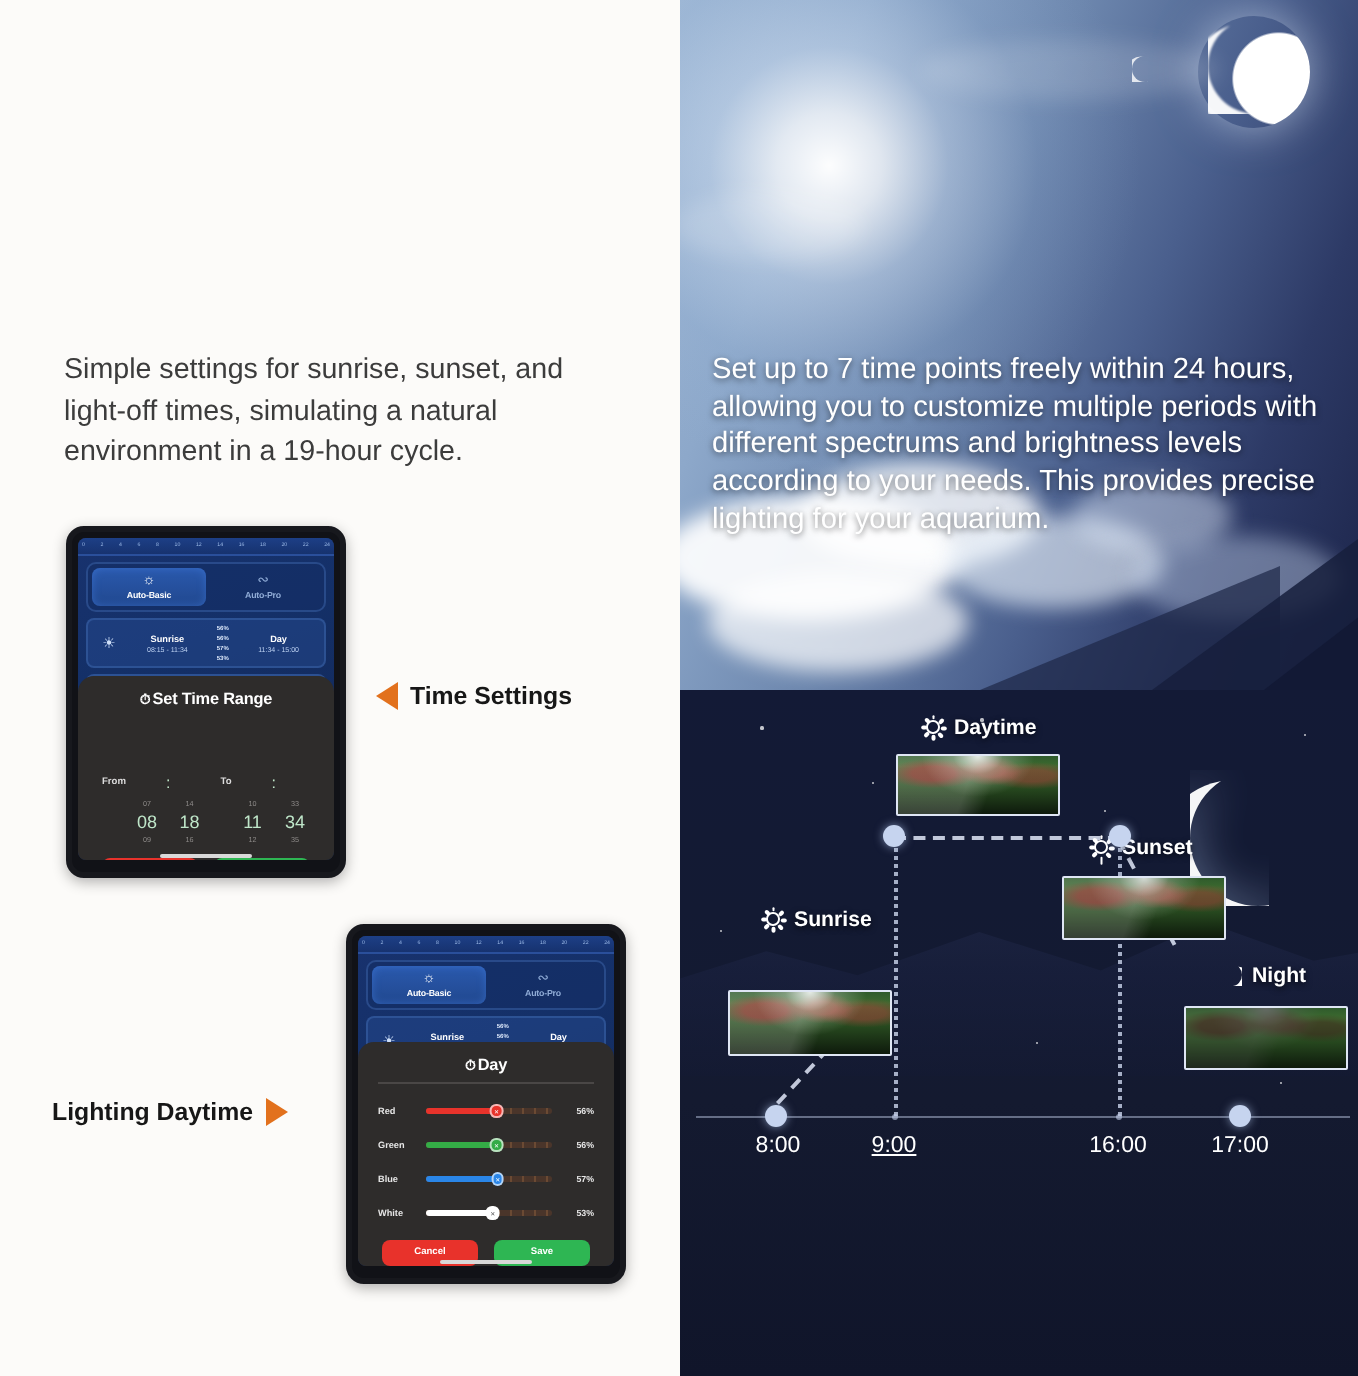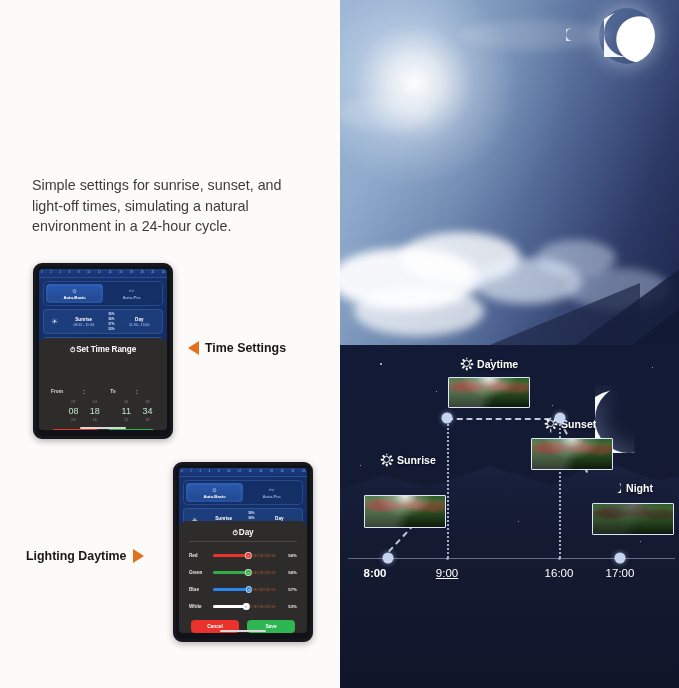--- a/index.html
+++ b/index.html
@@ -276,21 +276,21 @@
     clip-path: polygon(12% 0, 100% 0, 100% 100%, 12% 100%);
   }
 </style>
 </head>
 <body>
 
 <div class="page">
 
   <div class="left">
 
-    <div class="intro">Simple settings for sunrise, sunset, and light-off times, simulating a natural environment in a 24-hour cycle.</div>
+    <div class="intro">Simple settings for sunrise, sunset, and light-off times, simulating a natural environment in a 19-hour cycle.</div>
 
     <div class="tablet tablet-1">
       <div class="tab-screen">
 
         <div class="ruler">
           <span>0</span>
           <span>2</span>
           <span>4</span>
           <span>6</span>
           <span>8</span>
@@ -565,20 +565,21 @@
       <span class="cloud" style="left:14px;   top:286px; width:130px; height:50px; background:rgba(255,255,255,.70)"></span>
       <span class="cloud" style="left:-4px;   top:96px;  width:96px;  height:34px; background:rgba(255,255,255,.16)"></span>
       <span class="cloud" style="left:120px;  top:20px;  width:150px; height:30px; background:rgba(255,255,255,.15)"></span>
       <span class="mtn" style="left:150px; border-width:0 0 62px 150px; border-bottom-color:rgba(30,40,72,.72)"></span>
       <span class="mtn" style="left:236px; border-width:0 0 88px 120px; border-bottom-color:rgba(22,30,60,.85)"></span>
       <span class="mtn" style="left:292px; border-width:0 0 54px 70px;  border-bottom-color:rgba(18,24,52,.9)"></span>
       <span class="moon-big"></span>
       <span class="moon-small"></span>
     </div>
 
+    <div class="desc">Set up to 7 time points freely within 24 hours, allowing you to customize multiple periods with different spectrums and brightness levels according to your needs. This provides precise lighting for your aquarium.</div>
 
     <div class="night">
       <span class="nm-hill"></span>
       <span class="nm-moon"></span>
       <span class="star" style="left:40px;  top:18px;  width:1.5px; height:1.5px;"></span>
       <span class="star" style="left:96px;  top:46px;  width:1.2px; height:1.2px;"></span>
       <span class="star" style="left:150px; top:14px;  width:1.6px; height:1.6px;"></span>
       <span class="star" style="left:212px; top:60px;  width:1.2px; height:1.2px;"></span>
       <span class="star" style="left:268px; top:120px; width:1.4px; height:1.4px;"></span>
       <span class="star" style="left:312px; top:22px;  width:1.2px; height:1.2px;"></span>
@@ -664,20 +665,20 @@
 
         <span class="axis"></span>
         <span class="tickdot" style="left:106px;"></span>
         <span class="tickdot" style="left:218px;"></span>
 
         <span class="node" style="left:48px;  top:213px;"></span>
         <span class="node" style="left:107px; top:73px;"></span>
         <span class="node" style="left:220px; top:73px;"></span>
         <span class="node" style="left:280px; top:213px;"></span>
 
-        <span class="xlab" style="left:35px;font-weight:bold;">8:00</span>
+        <span class="xlab" style="left:49px;">8:00</span>
         <span class="xlab" style="left:107px;text-decoration:underline;">9:00</span>
         <span class="xlab" style="left:219px;">16:00</span>
         <span class="xlab" style="left:280px;">17:00</span>
       </div>
     </div>
   </div>
 </div>
 
 </body></html>

